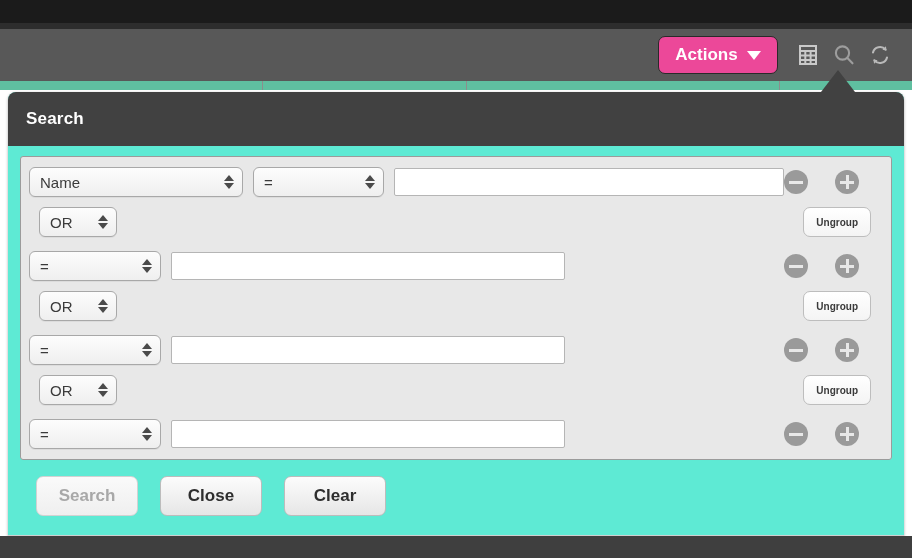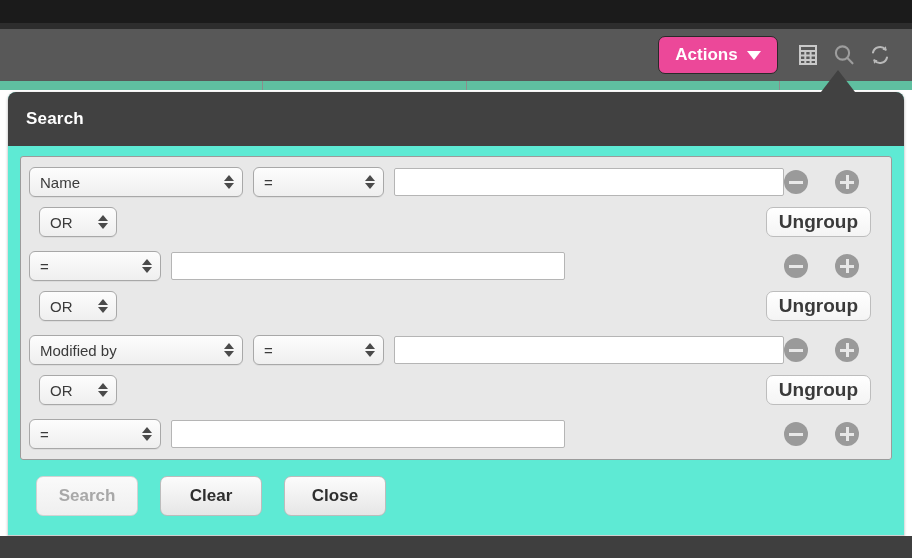--- a/index.html
+++ b/index.html
@@ -173,21 +173,21 @@
   }
 
   .spacer { flex: 1 1 auto; }
 
   .ungroup-btn {
     height: 30px;
     padding: 0 12px;
     background: linear-gradient(#ffffff, #f4f4f4);
     border: 1px solid #bdbdbd;
     border-radius: 7px;
-    font-size: 19px; font-weight: bold;
+    font-size: 10px; font-weight: bold;
     color: #3a3a3a;
     cursor: pointer;
     display: flex; align-items: center;
   }
 
   .bool-row { height: 34px; margin-bottom: 8px; display: flex; align-items: flex-start; padding-left: 10px; gap: 32px; }
 
   .footer {
     display: flex; gap: 22px;
     padding: 16px 12px 14px 16px;
@@ -335,27 +335,20 @@
                 <span class="dn"></span>
               </span>
           </div>
           <div class="spacer"></div>
           <div class="ungroup-btn" style="margin-right:12px">
             <span>Ungroup</span>
           </div>
         </div>
 
         <div class="row">
-          <div class="sel sel-field">
-            <span class="sel-txt">Modified by</span>
-            <span class="stepper">
-                <span class="up"></span>
-                <span class="dn"></span>
-              </span>
-          </div>
           <div class="sel sel-op">
             <span class="sel-txt">=</span>
             <span class="stepper">
                 <span class="up"></span>
                 <span class="dn"></span>
               </span>
           </div>
           <input class="txtinput" type="text" value="" style="">
           <div class="spacer"></div>
           <div class="circle-btn" style="margin-right:27px"></div>
@@ -390,24 +383,24 @@
           <div class="circle-btn plus" style="margin-right:24px"></div>
         </div>
 
       </div>
 
       <div class="footer">
         <div class="fbtn disabled">
           <span>Search</span>
         </div>
         <div class="fbtn">
+          <span>Close</span>
+        </div>
+        <div class="fbtn">
           <span>Clear</span>
-        </div>
-        <div class="fbtn">
-          <span>Close</span>
         </div>
       </div>
       <div class="footer-rule"></div>
     </div>
 
   </div>
 
   <div class="bottom-strip"></div>
 
 </div>

